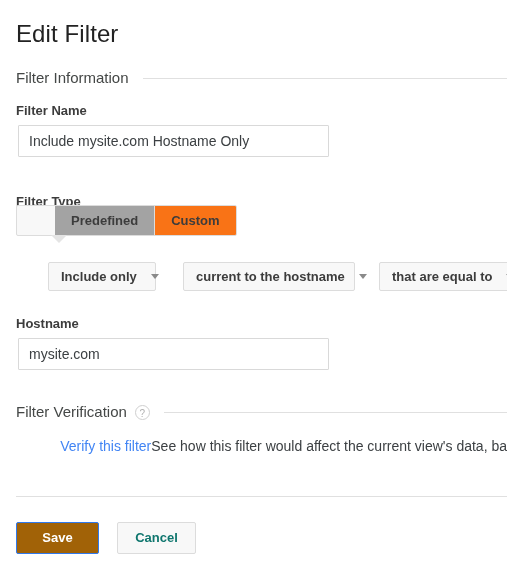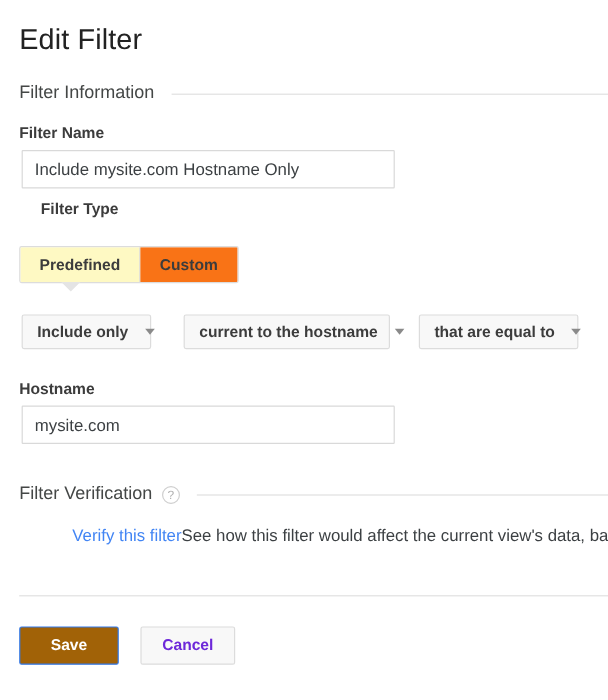--- a/index.html
+++ b/index.html
@@ -81,21 +81,21 @@
   .field-label {
     position: absolute;
     left: 16px;
     font-size: 13px;
     font-weight: bold;
     color: #3c3c3c;
     line-height: 16px;
     white-space: nowrap;
   }
   #label-filter-name { top: 103px; }
-  #label-filter-type { top: 166px; margin-left: 18px; }
+  #label-filter-type { top: 194px; }
   #label-hostname    { top: 316px; }
 
   
   .text-input {
     position: absolute;
     left: 18px;
     width: 311px;
     height: 32px;
     box-sizing: border-box;
     border: 1px solid #d9d9d9;
@@ -127,22 +127,23 @@
     font-size: 13px;
     font-weight: bold;
     color: #3c3c3c;
     line-height: 29px;
     padding: 0 16px;
     background: #f97316;
     cursor: pointer;
     white-space: nowrap;
   }
   .tab.selected {
-    background: #fef9c3;
+    background: #a3a3a3;
     border-right: 1px solid #dcdcdc;
+    margin-left: 38px;
   }
   .tab-caret {
     position: absolute;
     left: 51px;
     top: 235px;
     width: 0;
     height: 0;
     border-left: 8px solid transparent;
     border-right: 8px solid transparent;
     border-top: 8px solid #e4e4e4;
@@ -155,20 +156,21 @@
     height: 29px;
     box-sizing: border-box;
     border: 1px solid #dcdcdc;
     border-radius: 2px;
     background: #f8f8f8;
     display: flex;
     align-items: center;
     justify-content: space-between;
     padding: 0 10px 0 12px;
     cursor: pointer;
+    margin-left: 30px;
   }
   .dropdown .dd-label {
     font-size: 13px;
     font-weight: bold;
     color: #3c3c3c;
     white-space: nowrap;
     line-height: 27px;
   }
   .dd-caret {
     width: 0;
@@ -236,21 +238,21 @@
     width: 83px;
     background: #a16207;
     border: 1px solid #3079ed;
     color: #ffffff;
   }
   #btn-cancel {
     left: 117px;
     width: 79px;
     background: #f8f8f8;
     border: 1px solid #dcdcdc;
-    color: #6d28d9;
+    color: #0f766e;
   }
 </style>
 </head>
 <body>
 
 <div class="page">
 
   <div class="page-title">Edit Filter</div>
 
   <div class="section-header" id="sec-filter-information">

